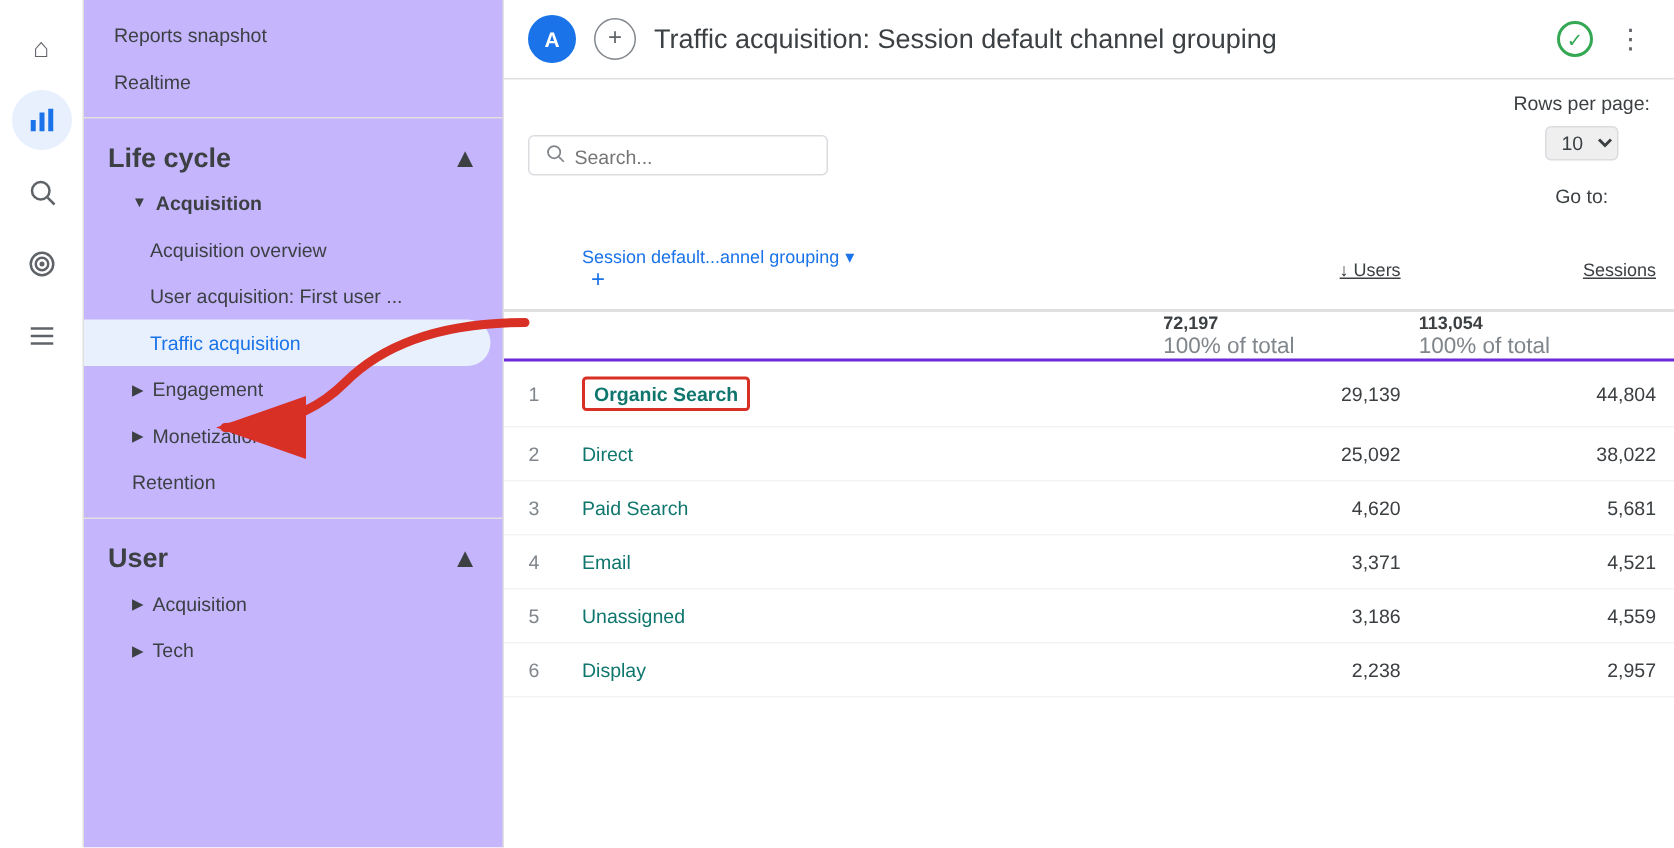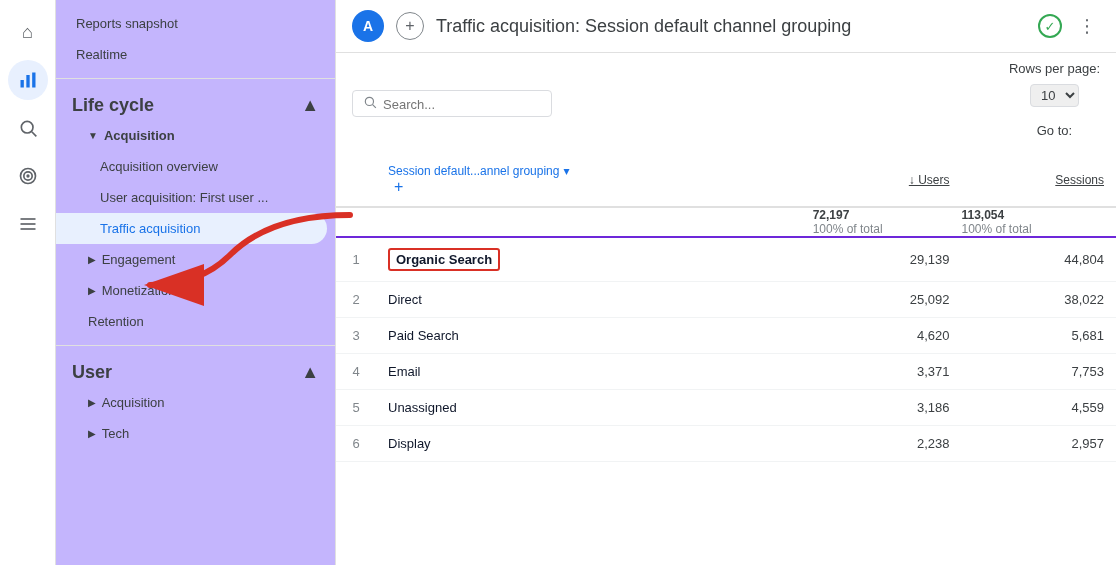--- a/index.html
+++ b/index.html
@@ -122,24 +122,24 @@
     .table-container { flex: 1; overflow-y: auto; }
     table { width: 100%; border-collapse: collapse; }
     thead th {
       text-align: left; padding: 10px 12px;
       border-bottom: 2px solid #e0e0e0;
       color: #3c4043; font-size: 12px; font-weight: 500;
       position: sticky; top: 0; background: #fff;
     }
     thead th.right { text-align: right; }
     tbody tr { border-bottom: 1px solid #f1f3f4; }
-    tbody td { padding: 10px 12px; color: #0f172a; font-size: 13px; }
+    tbody td { padding: 10px 12px; color: #0f766e; font-size: 13px; }
     tbody td.right { text-align: right; color: #3c4043; }
     .total-row td { font-weight: 600; font-size: 12px; color: #3c4043; border-bottom: 2px solid #6d28d9; }
-    .sub-text { font-size: 12px; color: #80868b; font-weight: 400; }
+    .sub-text { font-size: 15px; color: #80868b; font-weight: 400; }
 
     .col-btn {
       display: flex; align-items: center; gap: 4px;
       cursor: pointer; color: #1a73e8; font-size: 12px;
       background: none; border: none; padding: 0;
     }
     .col-btn-plain {
       display: flex; align-items: center; gap: 4px;
       cursor: pointer; color: #3c4043; font-size: 12px;
       background: none; border: none; padding: 0; text-decoration: underline;
@@ -354,21 +354,21 @@
             <tr>
               <td style="color: rgb(128, 134, 139); text-align: center;">3</td>
               <td>Paid Search</td>
               <td class="right">4,620</td>
               <td class="right">5,681</td>
             </tr>
             <tr>
               <td style="color: rgb(128, 134, 139); text-align: center;">4</td>
               <td>Email</td>
               <td class="right">3,371</td>
-              <td class="right">7,753</td>
+              <td class="right">4,521</td>
             </tr>
             <tr>
               <td style="color: rgb(128, 134, 139); text-align: center;">5</td>
               <td>Unassigned</td>
               <td class="right">3,186</td>
               <td class="right">4,559</td>
             </tr>
             <tr>
               <td style="color: rgb(128, 134, 139); text-align: center;">6</td>
               <td>Display</td>

